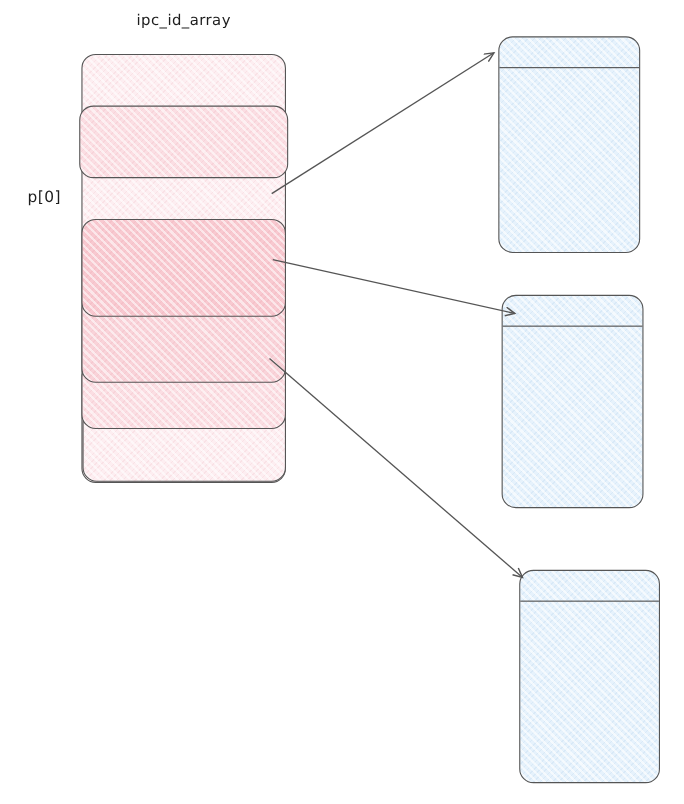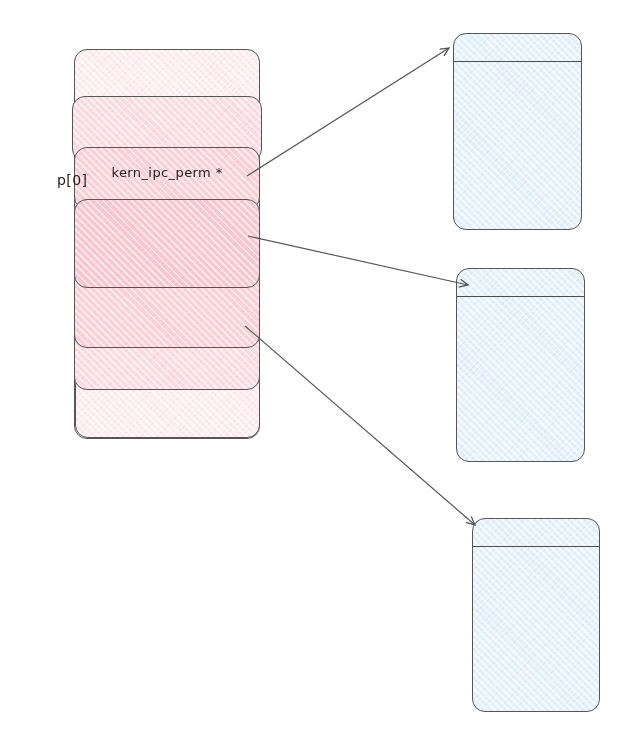--- a/index.html
+++ b/index.html
@@ -60,44 +60,42 @@
     border-bottom: 1.2px solid #4d4d4d;
     box-sizing: border-box;
   }
   .semid-0 { left: 453px; top: 33px;  width: 129px; height: 197px; }
   .semid-1 { left: 456px; top: 268px; width: 129px; height: 194px; }
   .semid-2 { left: 472px; top: 518px; width: 128px; height: 194px; }
   
   .lbl { position: absolute; z-index: 6; }
   .lbl-array-title { left: 74px;  top: 11px;  width: 186px; text-align: center; font-size: 13.5px; }
   .lbl-semid-title { left: 440px; top: 6px;   width: 120px; text-align: center; font-size: 13.5px; }
-  .lbl-index       { left: 25px;  top: 172px; font-size: 14px; margin-left: 32px; }
+  .lbl-index       { left: 25px;  top: 172px; font-size: 14px; }
   
   #arrow-layer {
     position: absolute;
     left: 0; top: 0;
     width: 622px; height: 731px;
     z-index: 7;
     pointer-events: none;
   }
 </style>
 </head>
 <body>
 
 <div id="canvas">
 
+  <div class="lbl lbl-array-title hand-text">ipc_id_array</div>
 
 
   <div class="lbl lbl-index hand-text">p[0]</div>
 
   <div class="cell cell-0" style="background-color: rgb(253, 238, 241);"></div>
   <div class="cell cell-1" style="background-color: rgb(251, 222, 227);"></div>
-  <div class="cell cell-2" style="background-color: rgb(249, 211, 217);">
-    <span class="hand-text">kern_ipc_perm *</span>
-  </div>
   <div class="cell cell-3" style="background-color: rgb(248, 201, 208);"></div>
   <div class="cell cell-4" style="background-color: rgb(249, 211, 217);"></div>
   <div class="cell cell-5" style="background-color: rgb(251, 222, 227);"></div>
   <div class="cell cell-6" style="background-color: rgb(253, 238, 241);"></div>
 
   <div class="semid-box semid-0" style="background-color: rgb(230, 242, 252);">
     <div class="semid-header"></div>
   </div>
   <div class="semid-box semid-1" style="background-color: rgb(230, 242, 252);">
     <div class="semid-header"></div>

